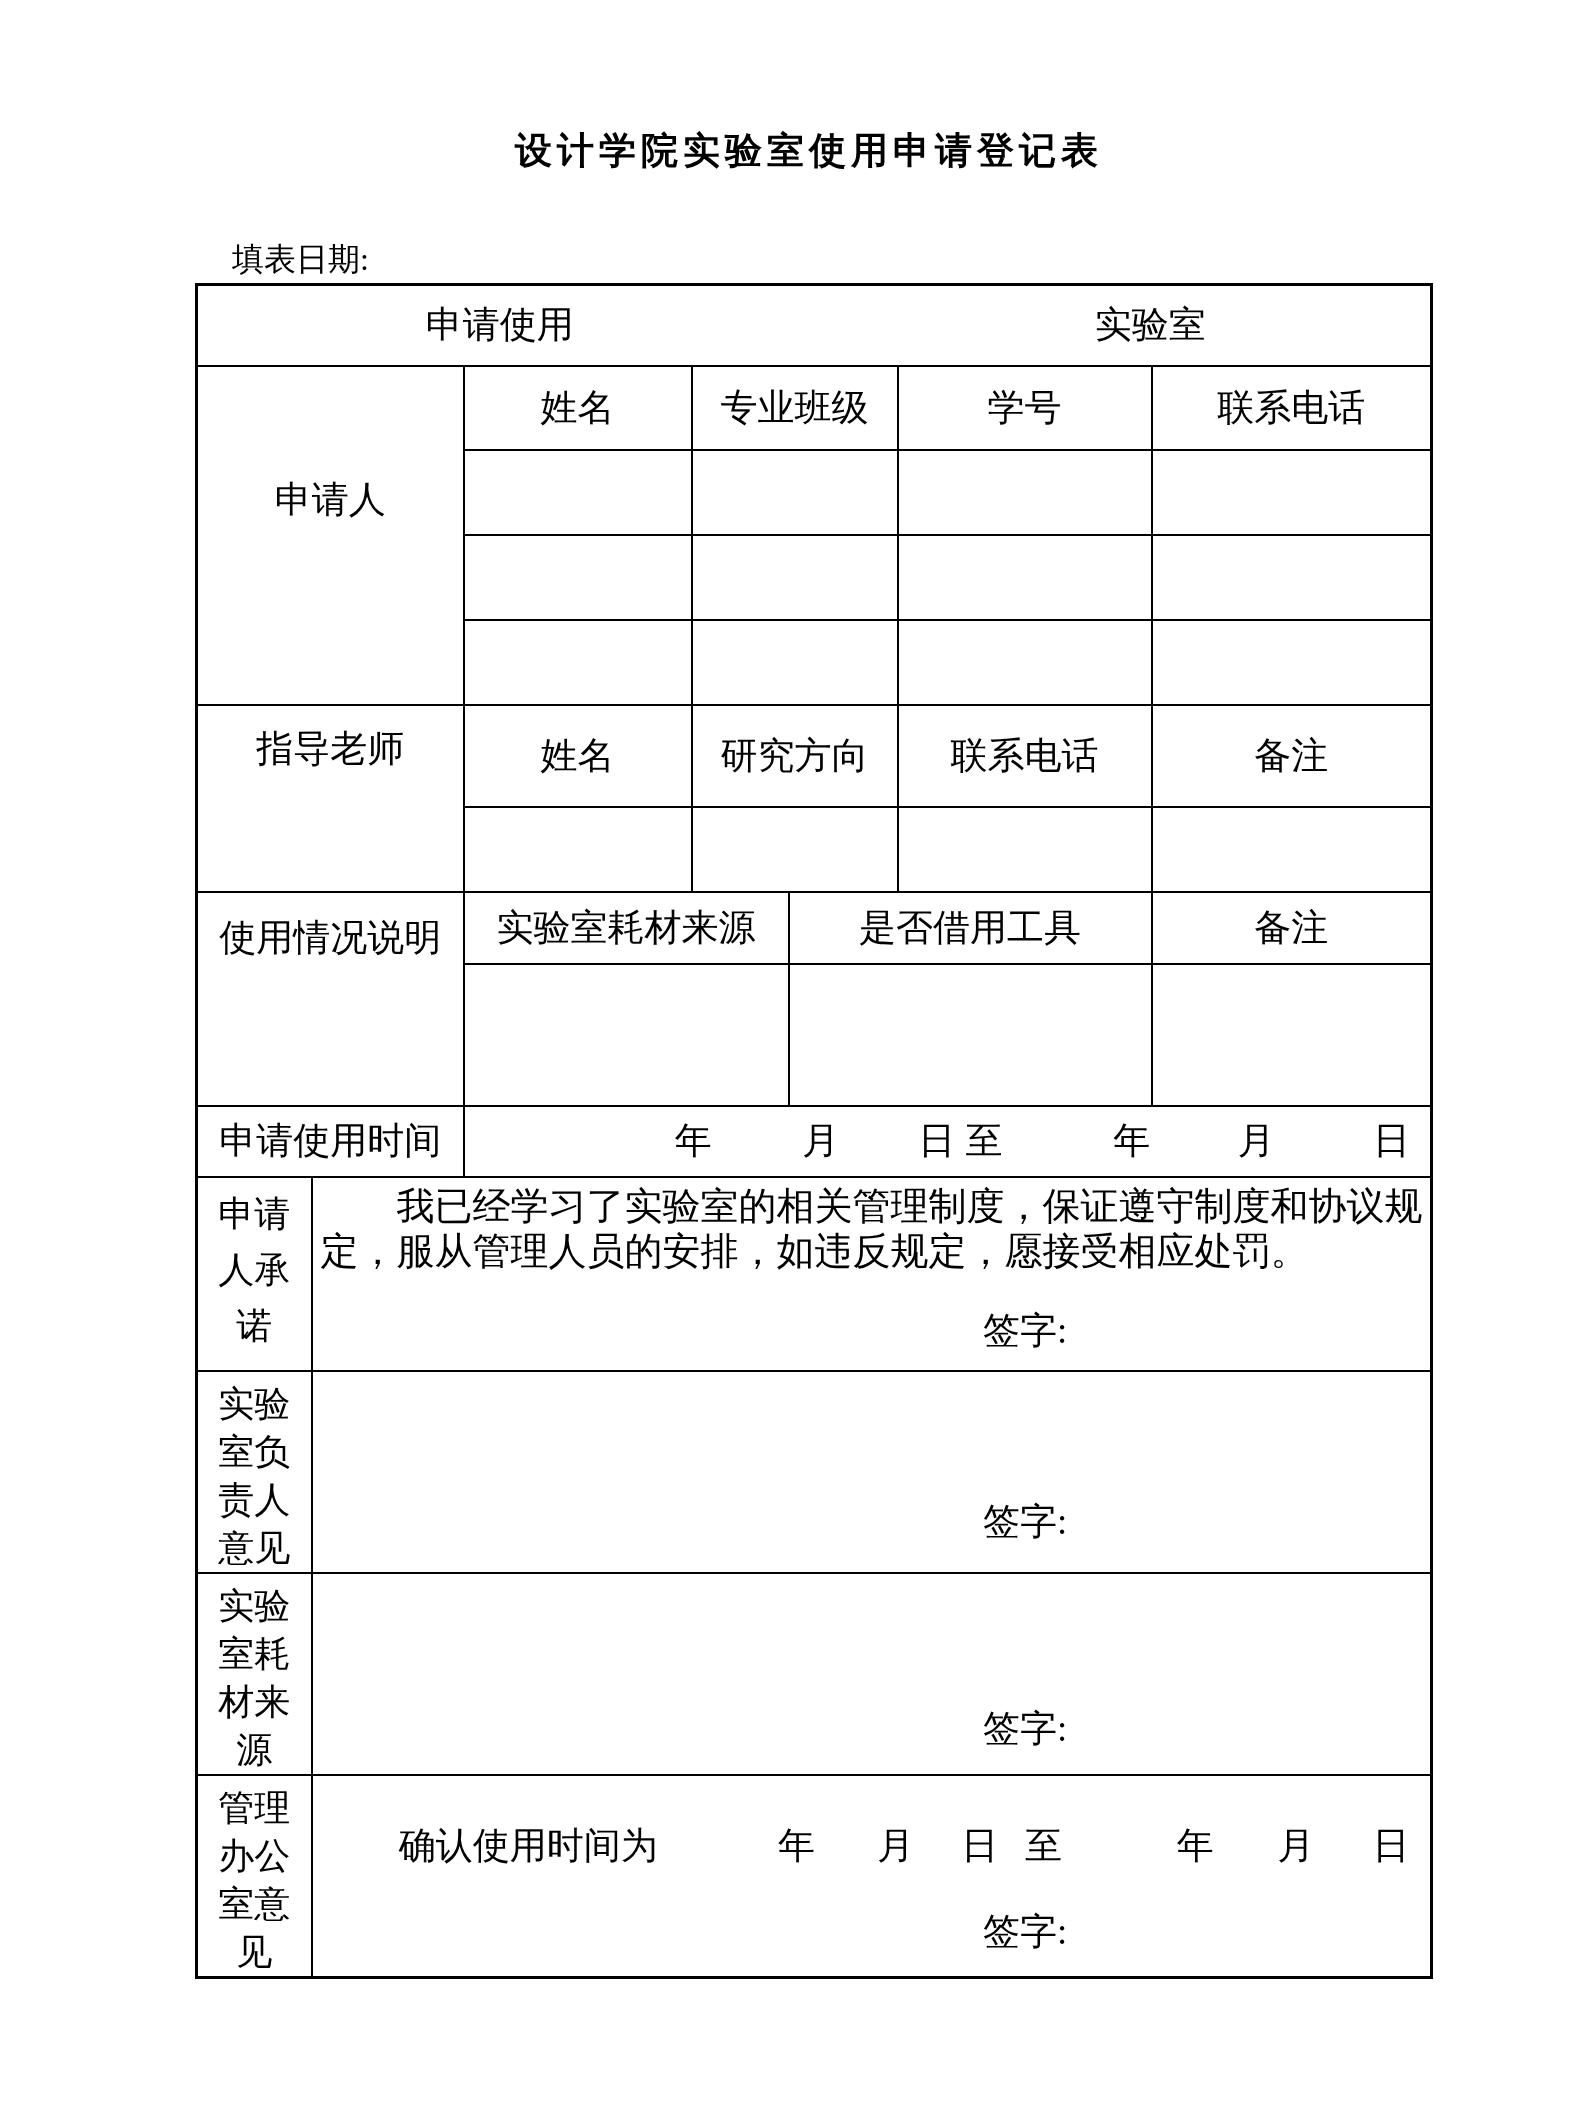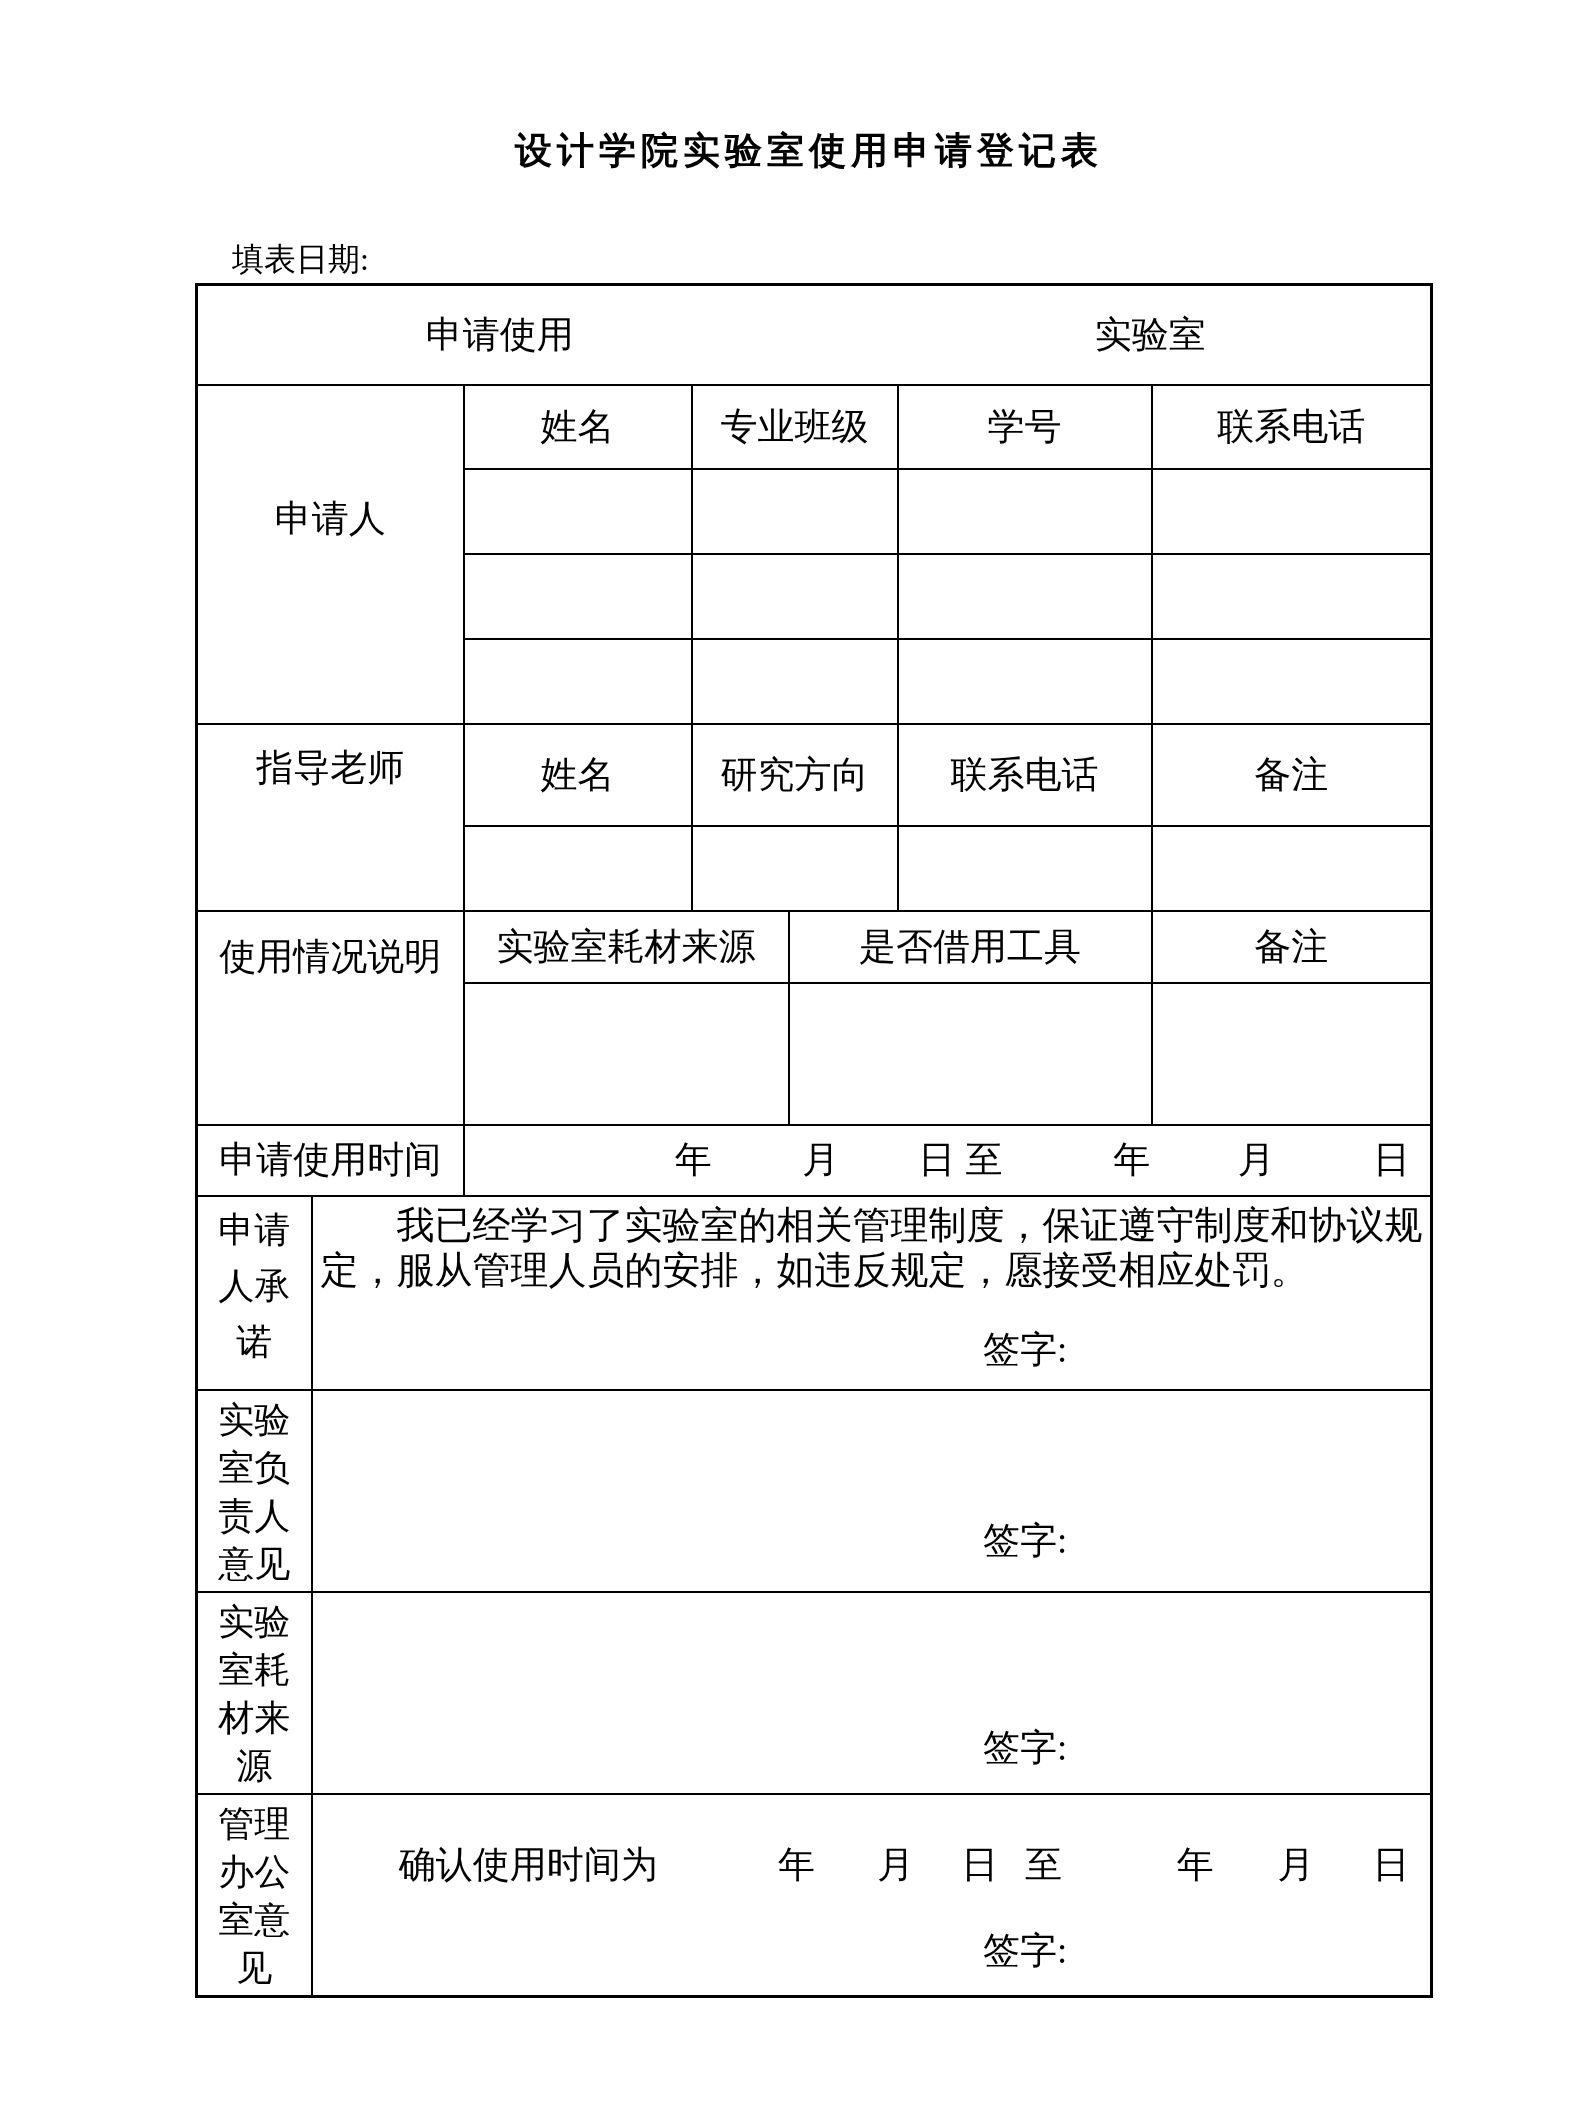--- a/index.html
+++ b/index.html
@@ -12,21 +12,21 @@
     font-size:37px;font-weight:bold;letter-spacing:5px;
   }
   .fill-date{position:absolute;left:232px;top:238px;font-size:32px;}
   table.form{
     position:absolute;left:195px;top:283px;width:1235px;table-layout:fixed;
     border-collapse:collapse;border:3px solid #000;font-size:37px;
   }
   table.form td{border:2px solid #000;padding:0;text-align:center;vertical-align:middle;overflow:hidden;}
   .rel{position:relative;}
   .abs{position:absolute;top:50%;transform:translate(-50%,-50%);white-space:nowrap;}
-  .vtop{vertical-align:top !important;font-family:Liberation Mono, monospace;}
+  .vtop{vertical-align:top !important;}
   .pt108{padding-top:108px !important;}
   .pt18{padding-top:18px !important;}
   .pt20{padding-top:20px !important;}
   .vwrap{width:80px;margin:8px auto 0;font-size:36px;line-height:48px;word-break:break-all;text-align:center;}
   .vwrap.tight{line-height:56px;}
   .content{vertical-align:top !important;text-align:left !important;}
   .para{width:1106px;margin:6px 0 0 8px;font-size:38px;line-height:45px;text-indent:76px;text-align:left;}
   .sign{position:absolute;left:60%;white-space:nowrap;font-size:37px;}
   .tok{position:absolute;transform:translateX(-50%);white-space:nowrap;top:50%;margin-top:-24px;line-height:48px;}
   .tok2{position:absolute;transform:translateX(-50%);white-space:nowrap;top:48px;line-height:44px;}
@@ -45,21 +45,21 @@
       <col style="width:115px">
         <col style="width:152px">
         <col style="width:228px">
       <col style="width:97px">
         <col style="width:109px">
         <col style="width:254px">
         <col style="width:280px">
     </colgroup>
     <tbody>
 
-      <tr style="height:100px">
+      <tr style="height:81px">
         <td colspan="7" class="rel">
           <span class="abs" style="left:24.5%">申请使用</span>
           <span class="abs" style="left:77.3%">实验室</span>
         </td>
       </tr>
 
       <tr style="height:84px">
         <td colspan="2" rowspan="4" class="vtop pt108">申请人</td>
         <td>姓名</td>
         <td colspan="2">专业班级</td>

